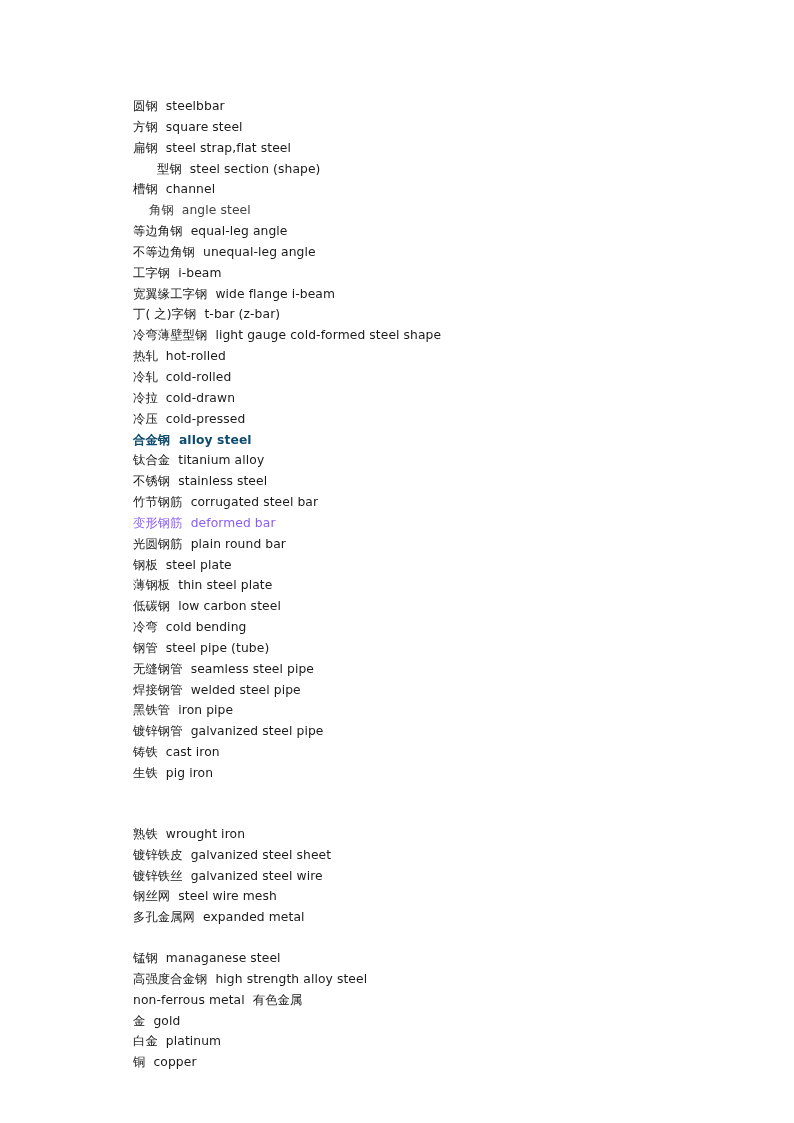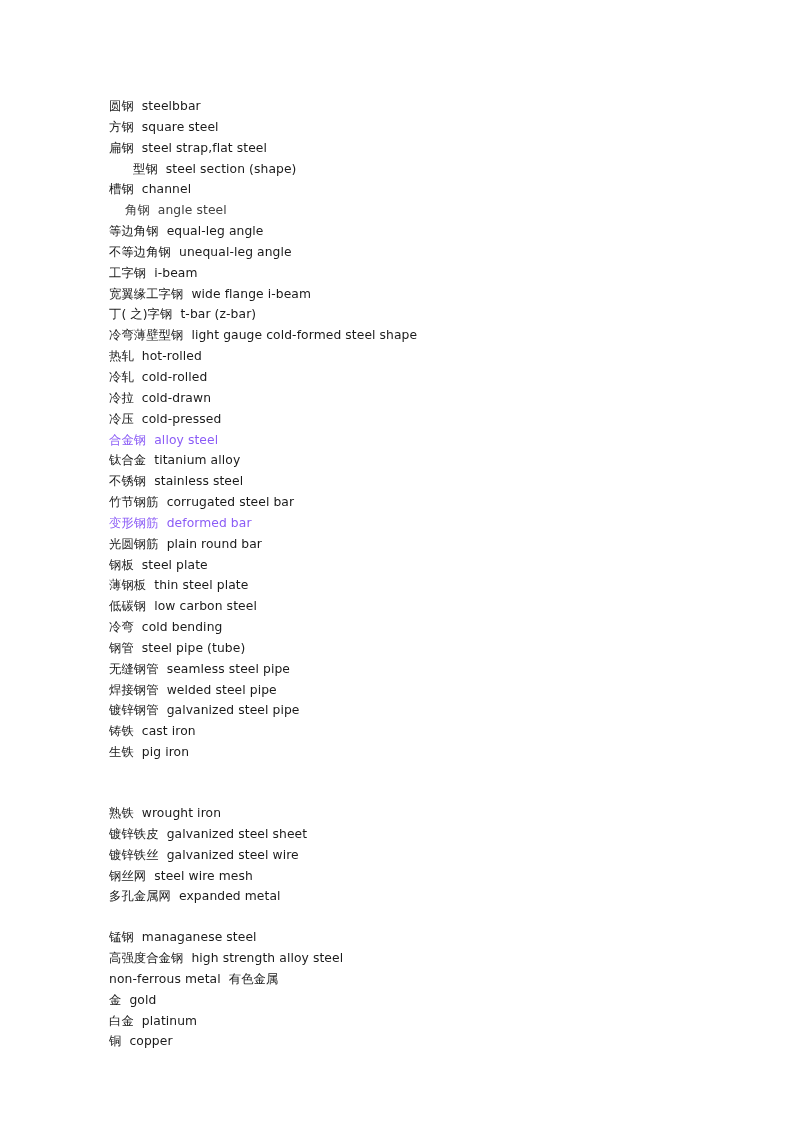--- a/index.html
+++ b/index.html
@@ -17,21 +17,21 @@
     -webkit-font-smoothing: antialiased;
   }
   .page {
     position: relative;
     width: 794px;
     height: 1123px;
     box-sizing: border-box;
   }
   .glossary {
     position: absolute;
-    left: 109px;
+    left: 133px;
     top: 96px;
     width: 600px;
   }
   .entry {
     height: 20.85px;
     line-height: 20.85px;
     font-size: 12.3px;
     color: #1a1a1a;
     white-space: pre;
     letter-spacing: 0.1px;
@@ -57,33 +57,34 @@
       <div class="entry" style="color: rgb(26, 26, 26);"><span class="term">等边角钢</span>  <span class="gloss">equal-leg angle</span></div>
       <div class="entry" style="color: rgb(26, 26, 26);"><span class="term">不等边角钢</span>  <span class="gloss">unequal-leg angle</span></div>
       <div class="entry" style="color: rgb(26, 26, 26);"><span class="term">工字钢</span>  <span class="gloss">i-beam</span></div>
       <div class="entry" style="color: rgb(26, 26, 26);"><span class="term">宽翼缘工字钢</span>  <span class="gloss">wide flange i-beam</span></div>
       <div class="entry" style="color: rgb(26, 26, 26);"><span class="term">丁( 之)字钢</span>  <span class="gloss">t-bar (z-bar)</span></div>
       <div class="entry" style="color: rgb(26, 26, 26);"><span class="term">冷弯薄壁型钢</span>  <span class="gloss">light gauge cold-formed steel shape</span></div>
       <div class="entry" style="color: rgb(26, 26, 26);"><span class="term">热轧</span>  <span class="gloss">hot-rolled</span></div>
       <div class="entry" style="color: rgb(26, 26, 26);"><span class="term">冷轧</span>  <span class="gloss">cold-rolled</span></div>
       <div class="entry" style="color: rgb(26, 26, 26);"><span class="term">冷拉</span>  <span class="gloss">cold-drawn</span></div>
       <div class="entry" style="color: rgb(26, 26, 26);"><span class="term">冷压</span>  <span class="gloss">cold-pressed</span></div>
-      <div class="entry" style="color: #8b5cf6;"><span class="term">合金钢</span>  <span class="gloss">alloy steel</span></div>
+      <div class="entry" style="color: #0c4a6e; font-weight: bold;"><span class="term">合金钢</span>  <span class="gloss">alloy steel</span></div>
       <div class="entry" style="color: rgb(26, 26, 26);"><span class="term">钛合金</span>  <span class="gloss">titanium alloy</span></div>
       <div class="entry" style="color: rgb(26, 26, 26);"><span class="term">不锈钢</span>  <span class="gloss">stainless steel</span></div>
       <div class="entry" style="color: rgb(26, 26, 26);"><span class="term">竹节钢筋</span>  <span class="gloss">corrugated steel bar</span></div>
       <div class="entry" style="color: #8b5cf6;"><span class="term">变形钢筋</span>  <span class="gloss">deformed bar</span></div>
       <div class="entry" style="color: rgb(26, 26, 26);"><span class="term">光圆钢筋</span>  <span class="gloss">plain round bar</span></div>
       <div class="entry" style="color: rgb(26, 26, 26);"><span class="term">钢板</span>  <span class="gloss">steel plate</span></div>
       <div class="entry" style="color: rgb(26, 26, 26);"><span class="term">薄钢板</span>  <span class="gloss">thin steel plate</span></div>
       <div class="entry" style="color: rgb(26, 26, 26);"><span class="term">低碳钢</span>  <span class="gloss">low carbon steel</span></div>
       <div class="entry" style="color: rgb(26, 26, 26);"><span class="term">冷弯</span>  <span class="gloss">cold bending</span></div>
       <div class="entry" style="color: rgb(26, 26, 26);"><span class="term">钢管</span>  <span class="gloss">steel pipe (tube)</span></div>
       <div class="entry" style="color: rgb(26, 26, 26);"><span class="term">无缝钢管</span>  <span class="gloss">seamless steel pipe</span></div>
       <div class="entry" style="color: rgb(26, 26, 26);"><span class="term">焊接钢管</span>  <span class="gloss">welded steel pipe</span></div>
+      <div class="entry" style="color: rgb(26, 26, 26);"><span class="term">黑铁管</span>  <span class="gloss">iron pipe</span></div>
       <div class="entry" style="color: rgb(26, 26, 26);"><span class="term">镀锌钢管</span>  <span class="gloss">galvanized steel pipe</span></div>
       <div class="entry" style="color: rgb(26, 26, 26);"><span class="term">铸铁</span>  <span class="gloss">cast iron</span></div>
       <div class="entry" style="color: rgb(26, 26, 26);"><span class="term">生铁</span>  <span class="gloss">pig iron</span></div>
       <div class="entry" style="color: rgb(26, 26, 26); margin-top: 40px;"><span class="term">熟铁</span>  <span class="gloss">wrought iron</span></div>
       <div class="entry" style="color: rgb(26, 26, 26);"><span class="term">镀锌铁皮</span>  <span class="gloss">galvanized steel sheet</span></div>
       <div class="entry" style="color: rgb(26, 26, 26);"><span class="term">镀锌铁丝</span>  <span class="gloss">galvanized steel wire</span></div>
       <div class="entry" style="color: rgb(26, 26, 26);"><span class="term">钢丝网</span>  <span class="gloss">steel wire mesh</span></div>
       <div class="entry" style="color: rgb(26, 26, 26);"><span class="term">多孔金属网</span>  <span class="gloss">expanded metal</span></div>
       <div class="entry" style="color: rgb(26, 26, 26); margin-top: 20px;"><span class="term">锰钢</span>  <span class="gloss">managanese steel</span></div>
       <div class="entry" style="color: rgb(26, 26, 26);"><span class="term">高强度合金钢</span>  <span class="gloss">high strength alloy steel</span></div>

